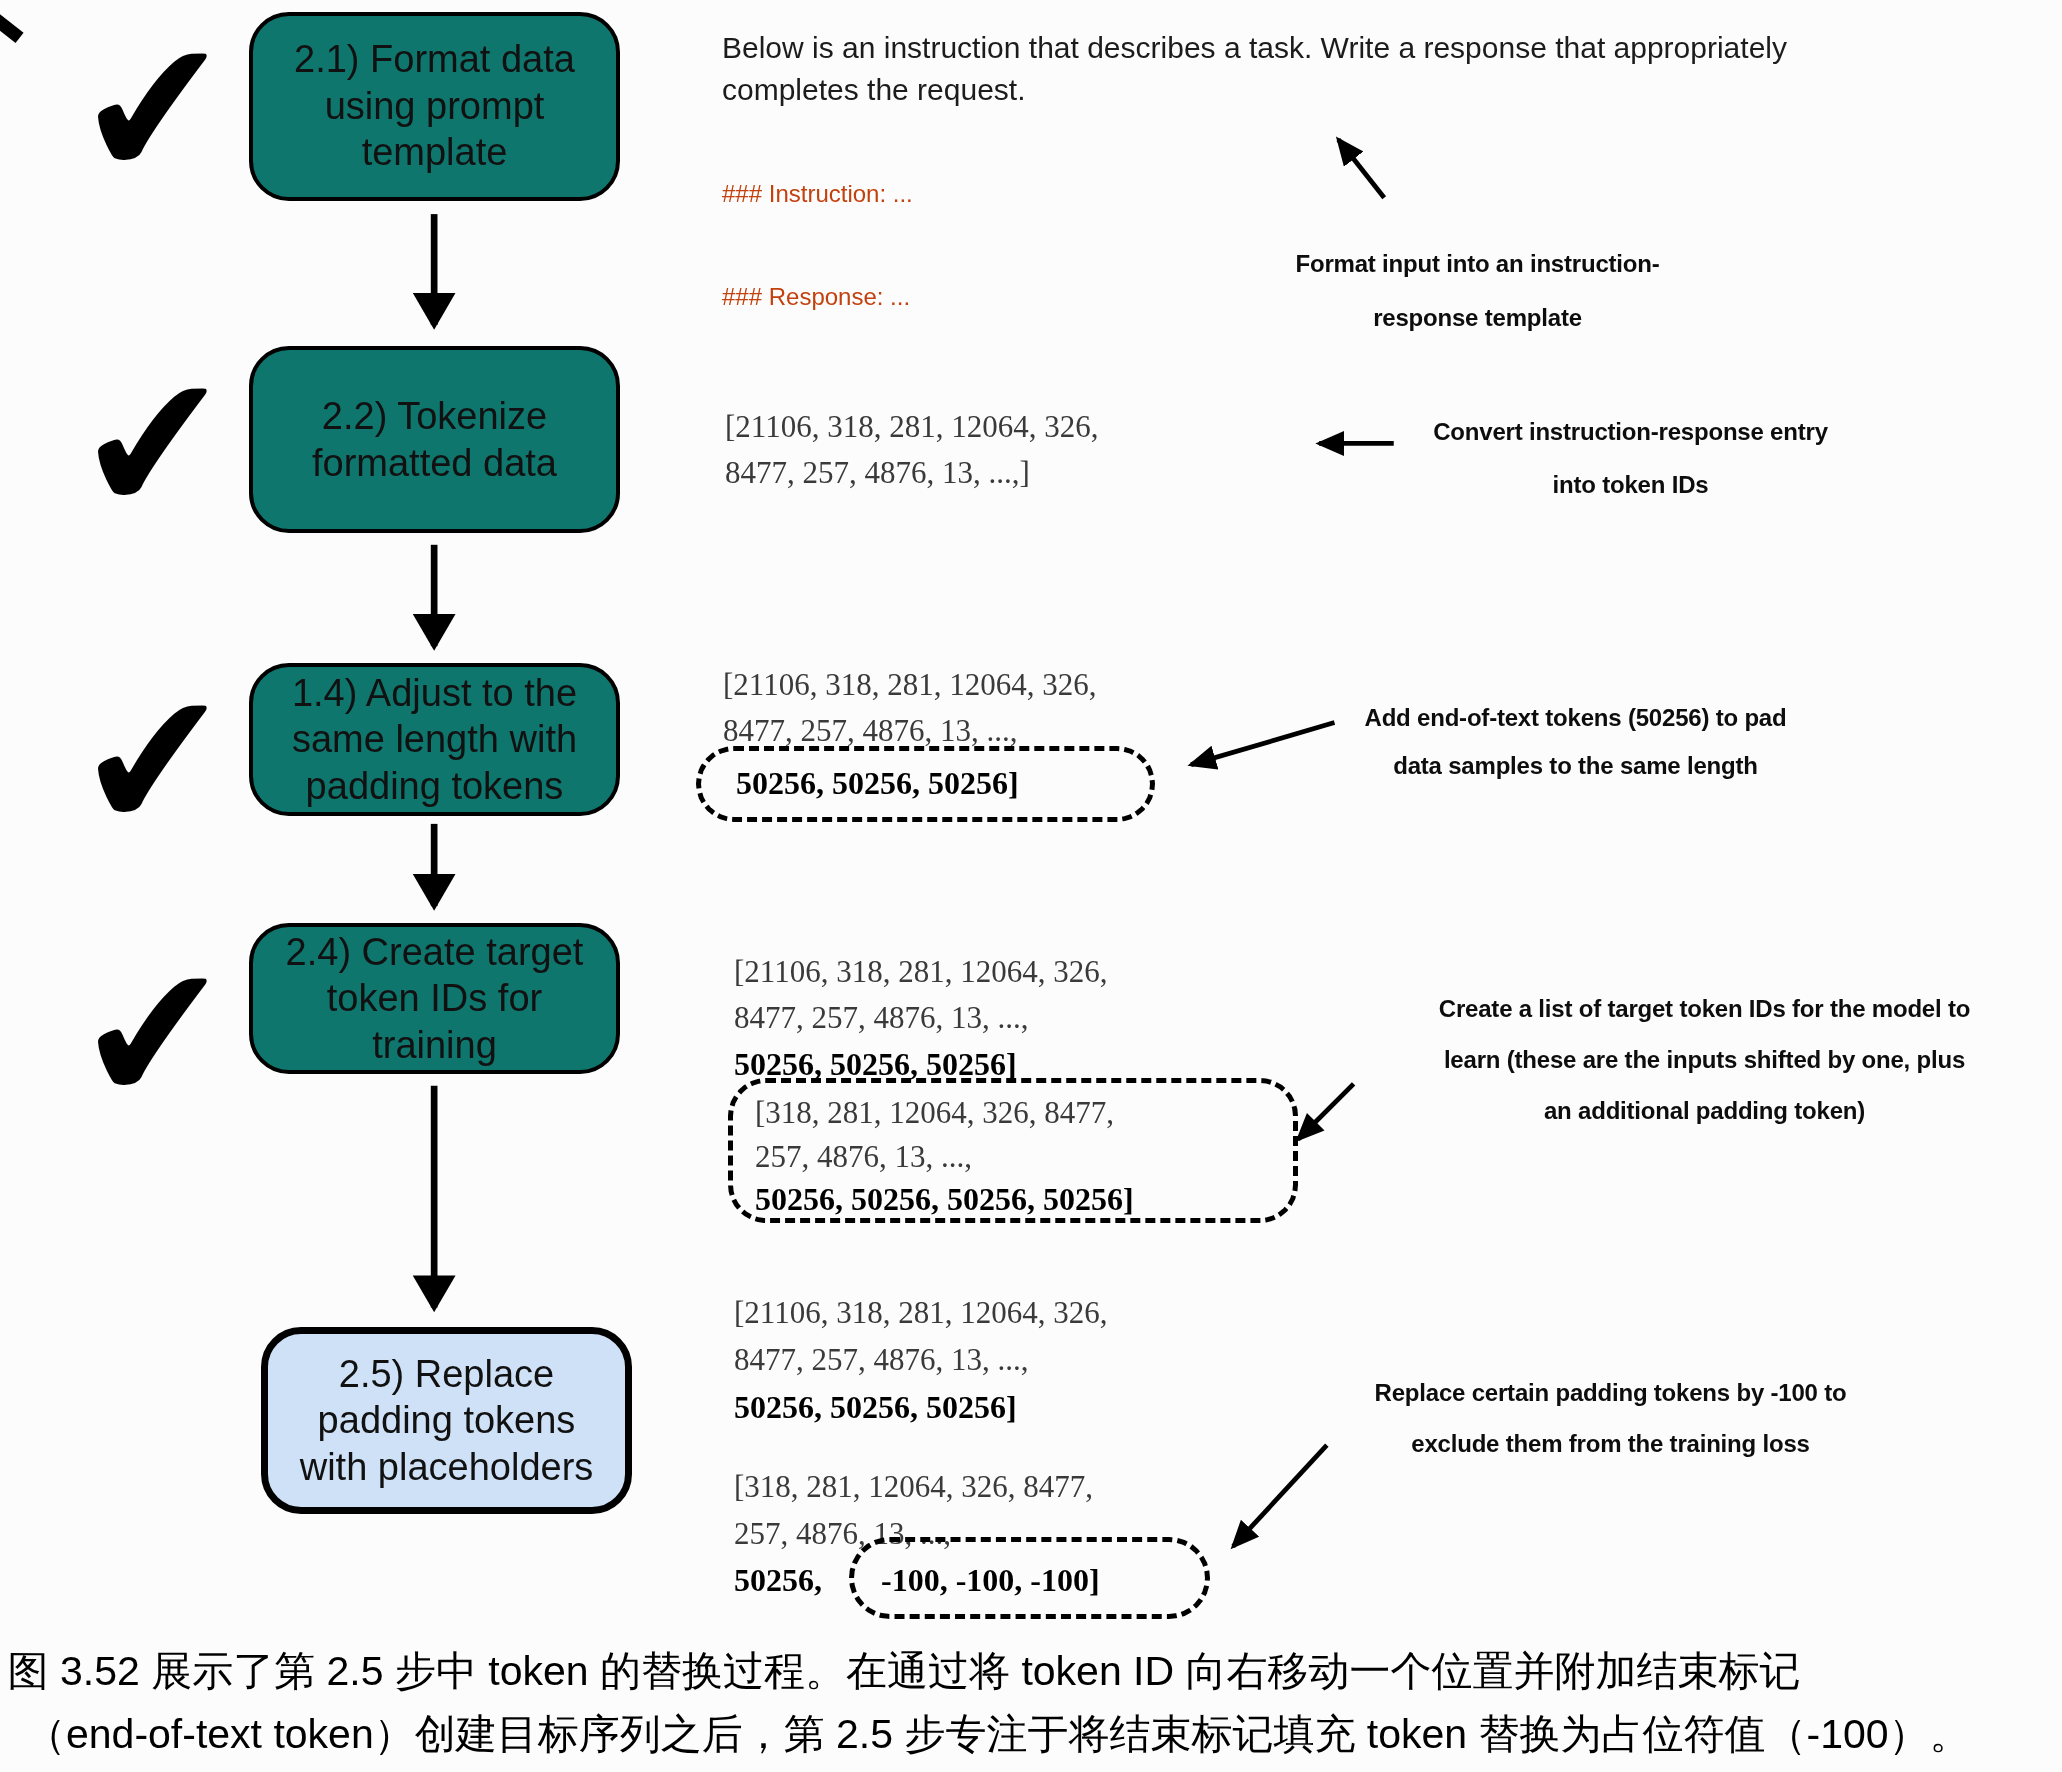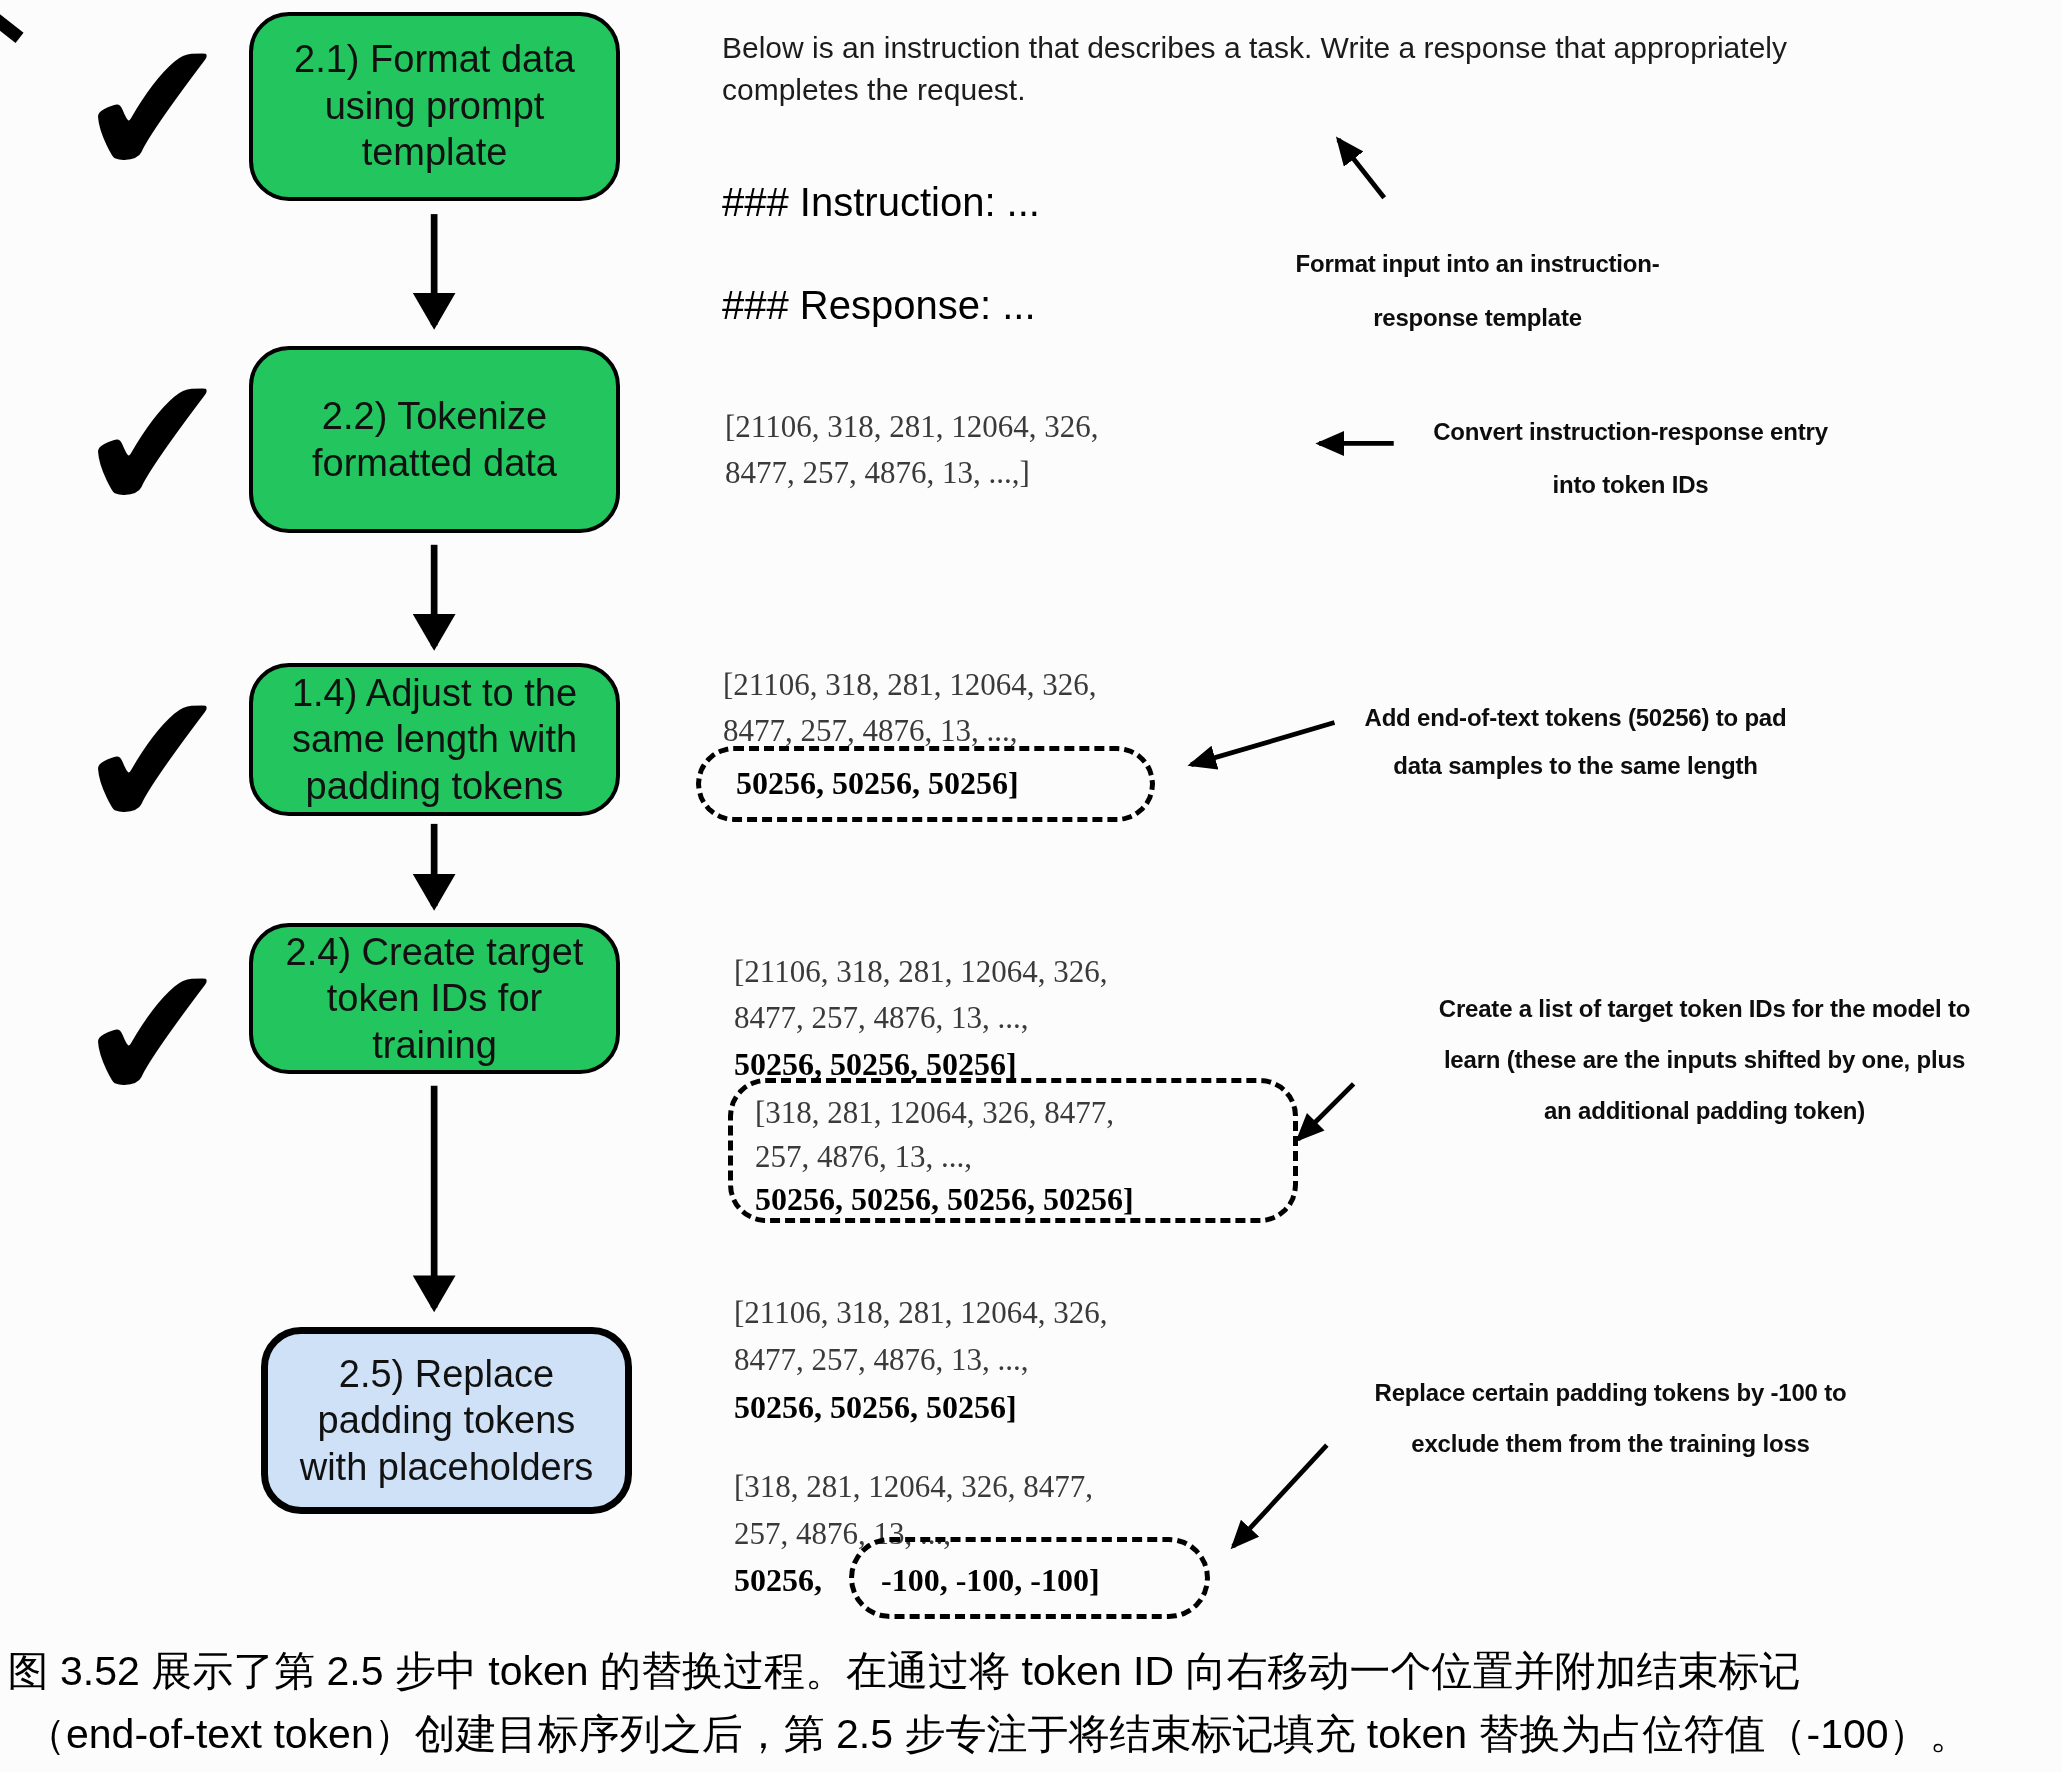--- a/index.html
+++ b/index.html
@@ -3,34 +3,34 @@
 <meta charset="utf-8">
 <style>
   html,body{margin:0;padding:0;background:#e8e8e8;}
   .stage{
     position:relative;width:2063px;height:1772px;background:#fcfcfc;
     font-family:"Liberation Sans",sans-serif;color:#1a1a1a;overflow:hidden;
   }
   
   .step-box{
     position:absolute;left:249px;width:371px;box-sizing:border-box;
-    border:4.8px solid #000;border-radius:40px;background:#22c55e;
+    border:4.8px solid #000;border-radius:40px;background:#0f766e;
     display:flex;align-items:center;justify-content:center;
     text-align:center;font-size:38px;line-height:1.22;font-weight:400;
     color:#111;padding:5.7px 13.4px;white-space:pre-line;
   }
   .step-box.highlight{border-width:7.6px;margin-left:12px;}
   
   .check{
     position:absolute;font-size:186px;line-height:1;color:#000;
     font-family:"DejaVu Sans",sans-serif;transform:rotate(-4deg);
   }
   
   .sans{position:absolute;font-size:30px;line-height:42px;color:#1c1c1c;white-space:pre-line;}
-  .hashline{position:absolute;font-size:40px;color:#000000;white-space:pre;}
+  .hashline{position:absolute;font-size:24px;color:#c2410c;white-space:pre;}
   .mono{
     position:absolute;font-family:Liberation Serif, serif;
     font-size:31px;color:#3a3a3a;white-space:pre;letter-spacing:0px;
   }
   .mono.b{font-size:32px;font-weight:700;color:#000;}
   
   .dashed{
     position:absolute;border:5.7px dashed #000;background:transparent;
     box-sizing:border-box;
   }

